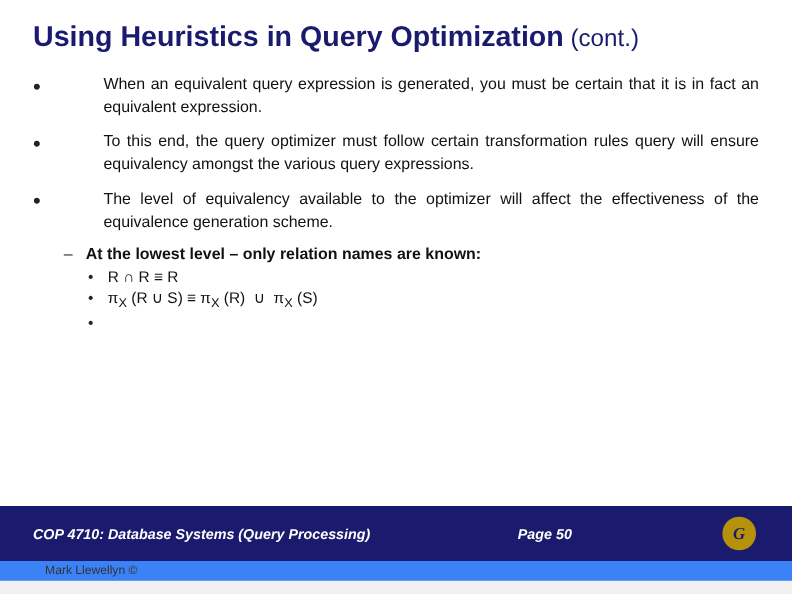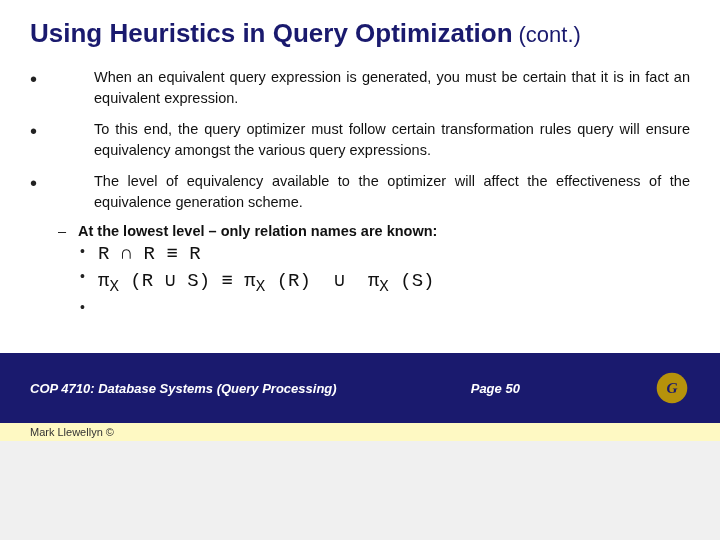--- a/index.html
+++ b/index.html
@@ -5,21 +5,21 @@
     * { margin: 0; padding: 0; box-sizing: border-box; }
     body {
       width: 720px;
       height: 540px;
       background: #f0f0f0;
       font-family: Arial, sans-serif;
       overflow: hidden;
     }
     .slide {
       width: 720px;
-      height: 441px;
+      height: 528px;
       background: #ffffff;
       display: flex;
       flex-direction: column;
       position: relative;
     }
     .slide-header {
       background: #ffffff;
       padding: 18px 30px 10px 30px;
       border-bottom: none;
     }
@@ -85,49 +85,49 @@
       min-width: 18px;
       font-size: 14px;
       color: #222;
     }
     .sub-sub-text {
       font-size: 13.5px;
       color: #111;
       font-family: 'Times New Roman', Times, serif;
     }
     .math {
-      font-family: Liberation Mono, monospace;
-      font-size: 19px;
+      font-family: Liberation Sans, sans-serif;
+      font-size: 14px;
     }
     .slide-footer {
       background: #1a1a6e;
       color: #ffffff;
-      padding: 17px 30px;
+      padding: 7px 30px;
       display: flex;
       justify-content: space-between;
       align-items: center;
       font-size: 13px;
       font-style: italic;
       font-weight: bold;
       min-height: 36px;
     }
     .footer-logo {
       width: 36px;
       height: 36px;
       display: flex;
       align-items: center;
       justify-content: center;
     }
     .footer-logo svg {
       width: 34px;
       height: 34px;
     }
     .footer-bottom {
-      background: #fef9c3;
-      padding: 3px 30px;
+      background: #3b82f6;
+      padding: 3px 41px;
       font-size: 11px;
       color: #333;
       min-height: 18px;
     }
   </style>
 </head>
 <body>
 
 <div class="slide">
   <div class="slide-header">

